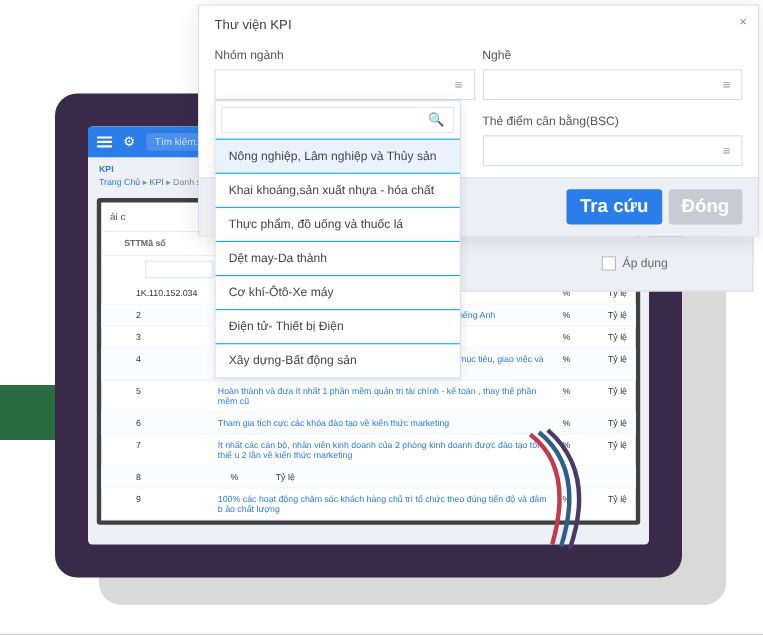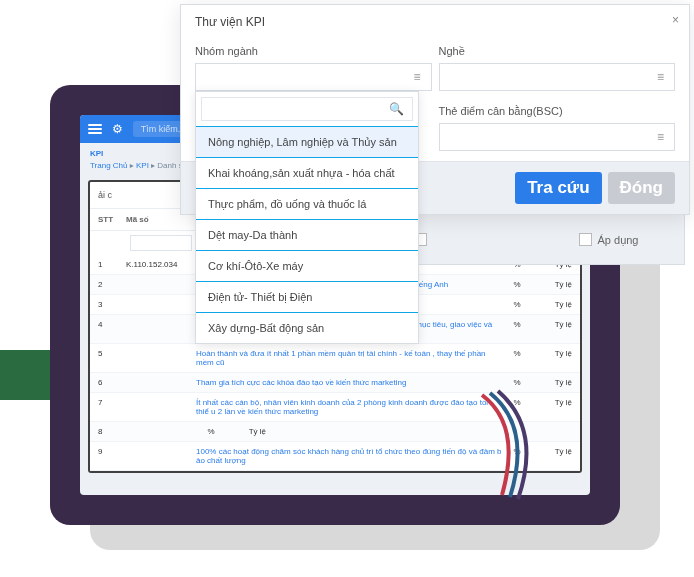--- a/index.html
+++ b/index.html
@@ -55,38 +55,38 @@
   padding: 6px 10px;
   font-size: 8px;
 }
 .breadcrumb .title { color: #2b7de9; font-weight: bold; }
 .breadcrumb .path { color: #7a8aa0; margin-top: 3px; }
 .breadcrumb .path a { color: #2b7de9; text-decoration: none; }
 
 .content-card {
   margin: 4px 8px;
   background: #fff;
-  border: 2px solid #404040;
+  border: 4px solid #404040;
   border-radius: 3px;
 }
 .card-header {
   padding: 8px;
   font-size: 9px;
   color: #555;
   border-bottom: 1px solid #e8eef4;
 }
 .table-head {
   display: flex;
   padding: 6px 8px;
   font-size: 8px;
   color: #666;
   font-weight: bold;
   border-bottom: 1px solid #e8eef4;
 }
-.col-stt { width: 28px; }
+.col-stt { width: 28px; text-align: right; }
 .col-ma { width: 70px; }
 .col-ten { flex: 1; }
 .col-dv { width: 30px; text-align: center; }
 .col-ty { width: 40px; text-align: right; }
 .filter-row {
   display: flex;
   padding: 4px 8px;
   gap: 4px;
 }
 .filter-input {
@@ -208,21 +208,20 @@
   height: 50px;
   display: flex;
   align-items: center;
   padding: 0 14px;
   gap: 6px;
   font-size: 11px;
   color: #666;
   z-index: 5;
   border: 1px solid #d8dde4;
   border-top: none;
-  justify-content: center;
 }
 .apply-checkbox { width: 13px; height: 13px; border: 1px solid #bbb; background: #fff; }
 
 .modal-footer {
   background: #eceff3;
   padding: 10px 14px;
   display: flex;
   justify-content: flex-end;
   gap: 6px;
   border-top: 1px solid #e0e4ea;

